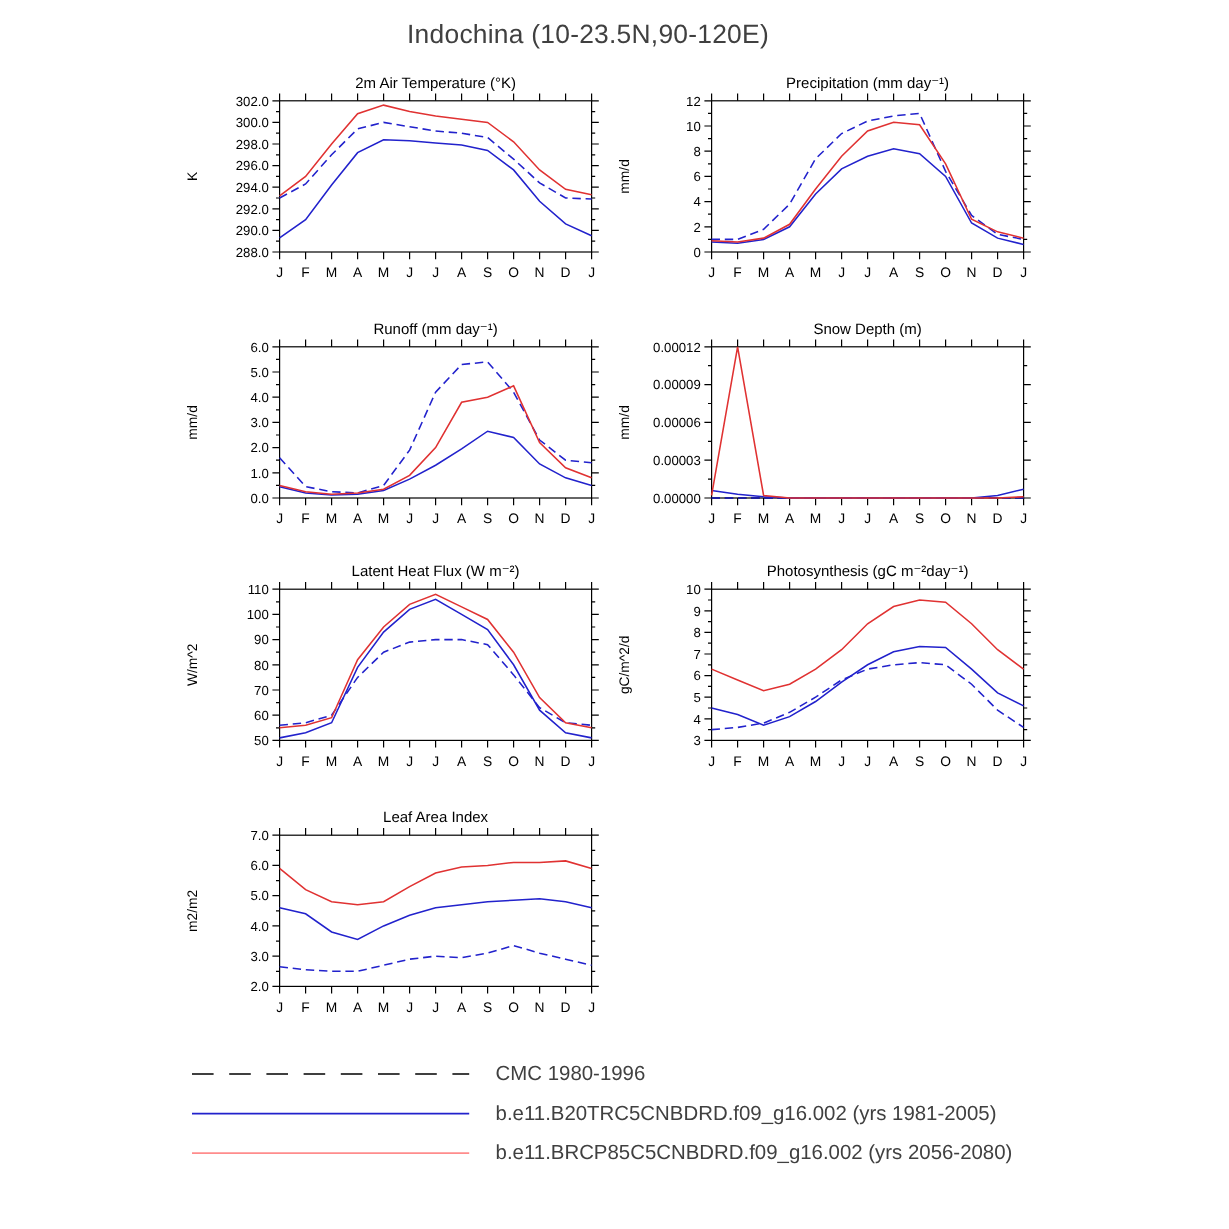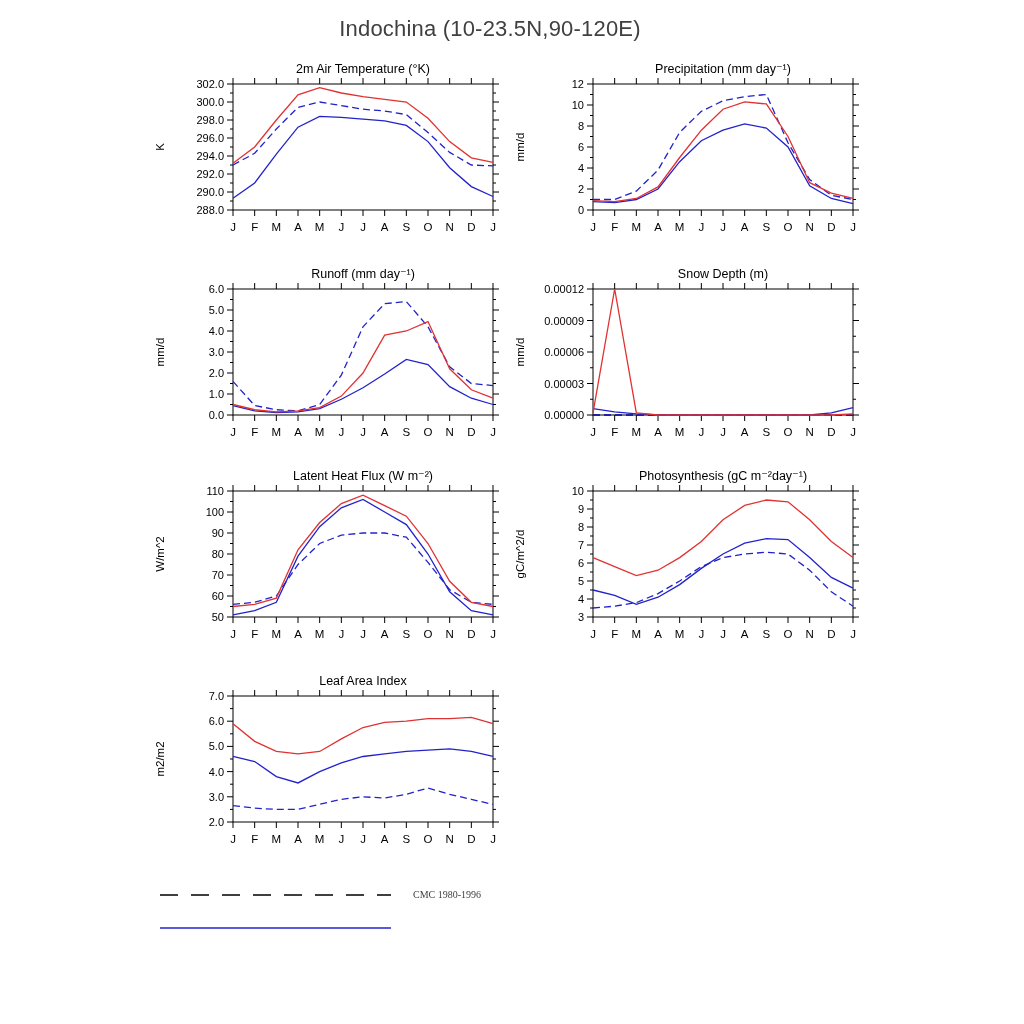--- a/index.html
+++ b/index.html
@@ -16,21 +16,21 @@
     text-align:center;
     font-size:22px;
     letter-spacing:0.2px;
   }
   .chart{position:absolute;width:360px;height:192px;}
   svg.plot{width:360px;height:192px;display:block;}
   svg.plot text{font-family:"Liberation Sans","DejaVu Sans",sans-serif;fill:#000;}
   .legend{position:absolute;left:158px;top:884px;}
   .legend-row{display:flex;align-items:center;height:21px;margin-bottom:12px;}
   .legend-line{width:235px;height:12px;flex:0 0 auto;}
-  .legend-label{margin-left:20px;font-size:10px;white-space:nowrap;font-family:Liberation Serif, serif;}
+  .legend-label{margin-left:20px;font-size:17px;white-space:nowrap;}
 </style>
 </head>
 <body>
 
 <div class="page">
 
   <div class="main-title">Indochina (10-23.5N,90-120E)</div>
 
   <div class="chart" style="left:148px;top:58px;">
     <svg class="plot" viewBox="0 0 360 192">
@@ -607,16 +607,23 @@
     <div class="legend-row">
       <svg class="legend-line" viewBox="0 0 235 12">
           <line x1="2" y1="6" x2="233" y2="6" stroke="#000000" stroke-width="1.4" stroke-dasharray="18,13"></line>
         </svg>
       <span class="legend-label">CMC 1980-1996</span>
     </div>
     <div class="legend-row">
       <svg class="legend-line" viewBox="0 0 235 12">
           <line x1="2" y1="6" x2="233" y2="6" stroke="#2222cc" stroke-width="1.4"></line>
         </svg>
+      <span class="legend-label">b.e11.B20TRC5CNBDRD.f09_g16.002 (yrs 1981-2005)</span>
+    </div>
+    <div class="legend-row">
+      <svg class="legend-line" viewBox="0 0 235 12">
+          <line x1="2" y1="6" x2="233" y2="6" stroke="#ff8c8c" stroke-width="1.4"></line>
+        </svg>
+      <span class="legend-label">b.e11.BRCP85C5CNBDRD.f09_g16.002 (yrs 2056-2080)</span>
     </div>
   </div>
 
 </div>
 
 </body></html>

